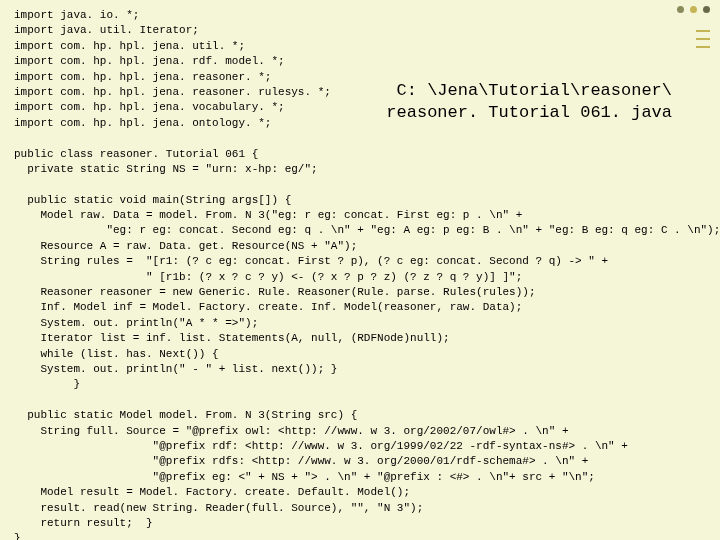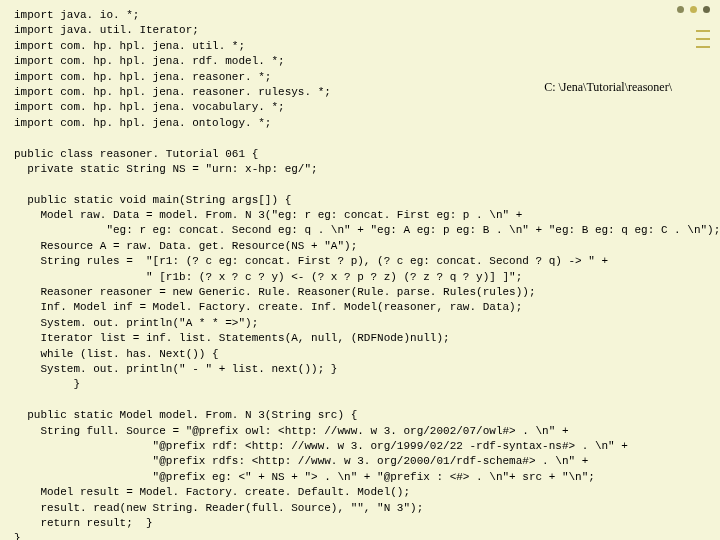--- a/index.html
+++ b/index.html
@@ -22,22 +22,22 @@
       position: absolute;
       top: 8px;
       left: 14px;
       right: 14px;
       white-space: pre;
     }
     .file-label {
       position: absolute;
       top: 80px;
       right: 48px;
-      font-family: Liberation Serif, serif;
-      font-size: 12px;
+      font-family: Liberation Mono, monospace;
+      font-size: 17px;
       line-height: 1.3;
       color: #000;
       text-align: right;
     }
     .decoration {
       position: absolute;
       top: 6px;
       right: 10px;
       width: 60px;
       height: 50px;
@@ -117,13 +117,14 @@
                      "@prefix rdf: &lt;http: //www. w 3. org/1999/02/22 -rdf-syntax-ns#&gt; . \n" +
                      "@prefix rdfs: &lt;http: //www. w 3. org/2000/01/rdf-schema#&gt; . \n" +
                      "@prefix eg: &lt;" + NS + "&gt; . \n" + "@prefix : &lt;#&gt; . \n"+ src + "\n";
     Model result = Model. Factory. create. Default. Model();
     result. read(new String. Reader(full. Source), "", "N 3");
     return result;  }
 }</div>
 
 <div class="file-label">
   <div>C: \Jena\Tutorial\reasoner\</div>
+  <div>reasoner. Tutorial 061. java</div>
 </div>
 
 </body></html>

